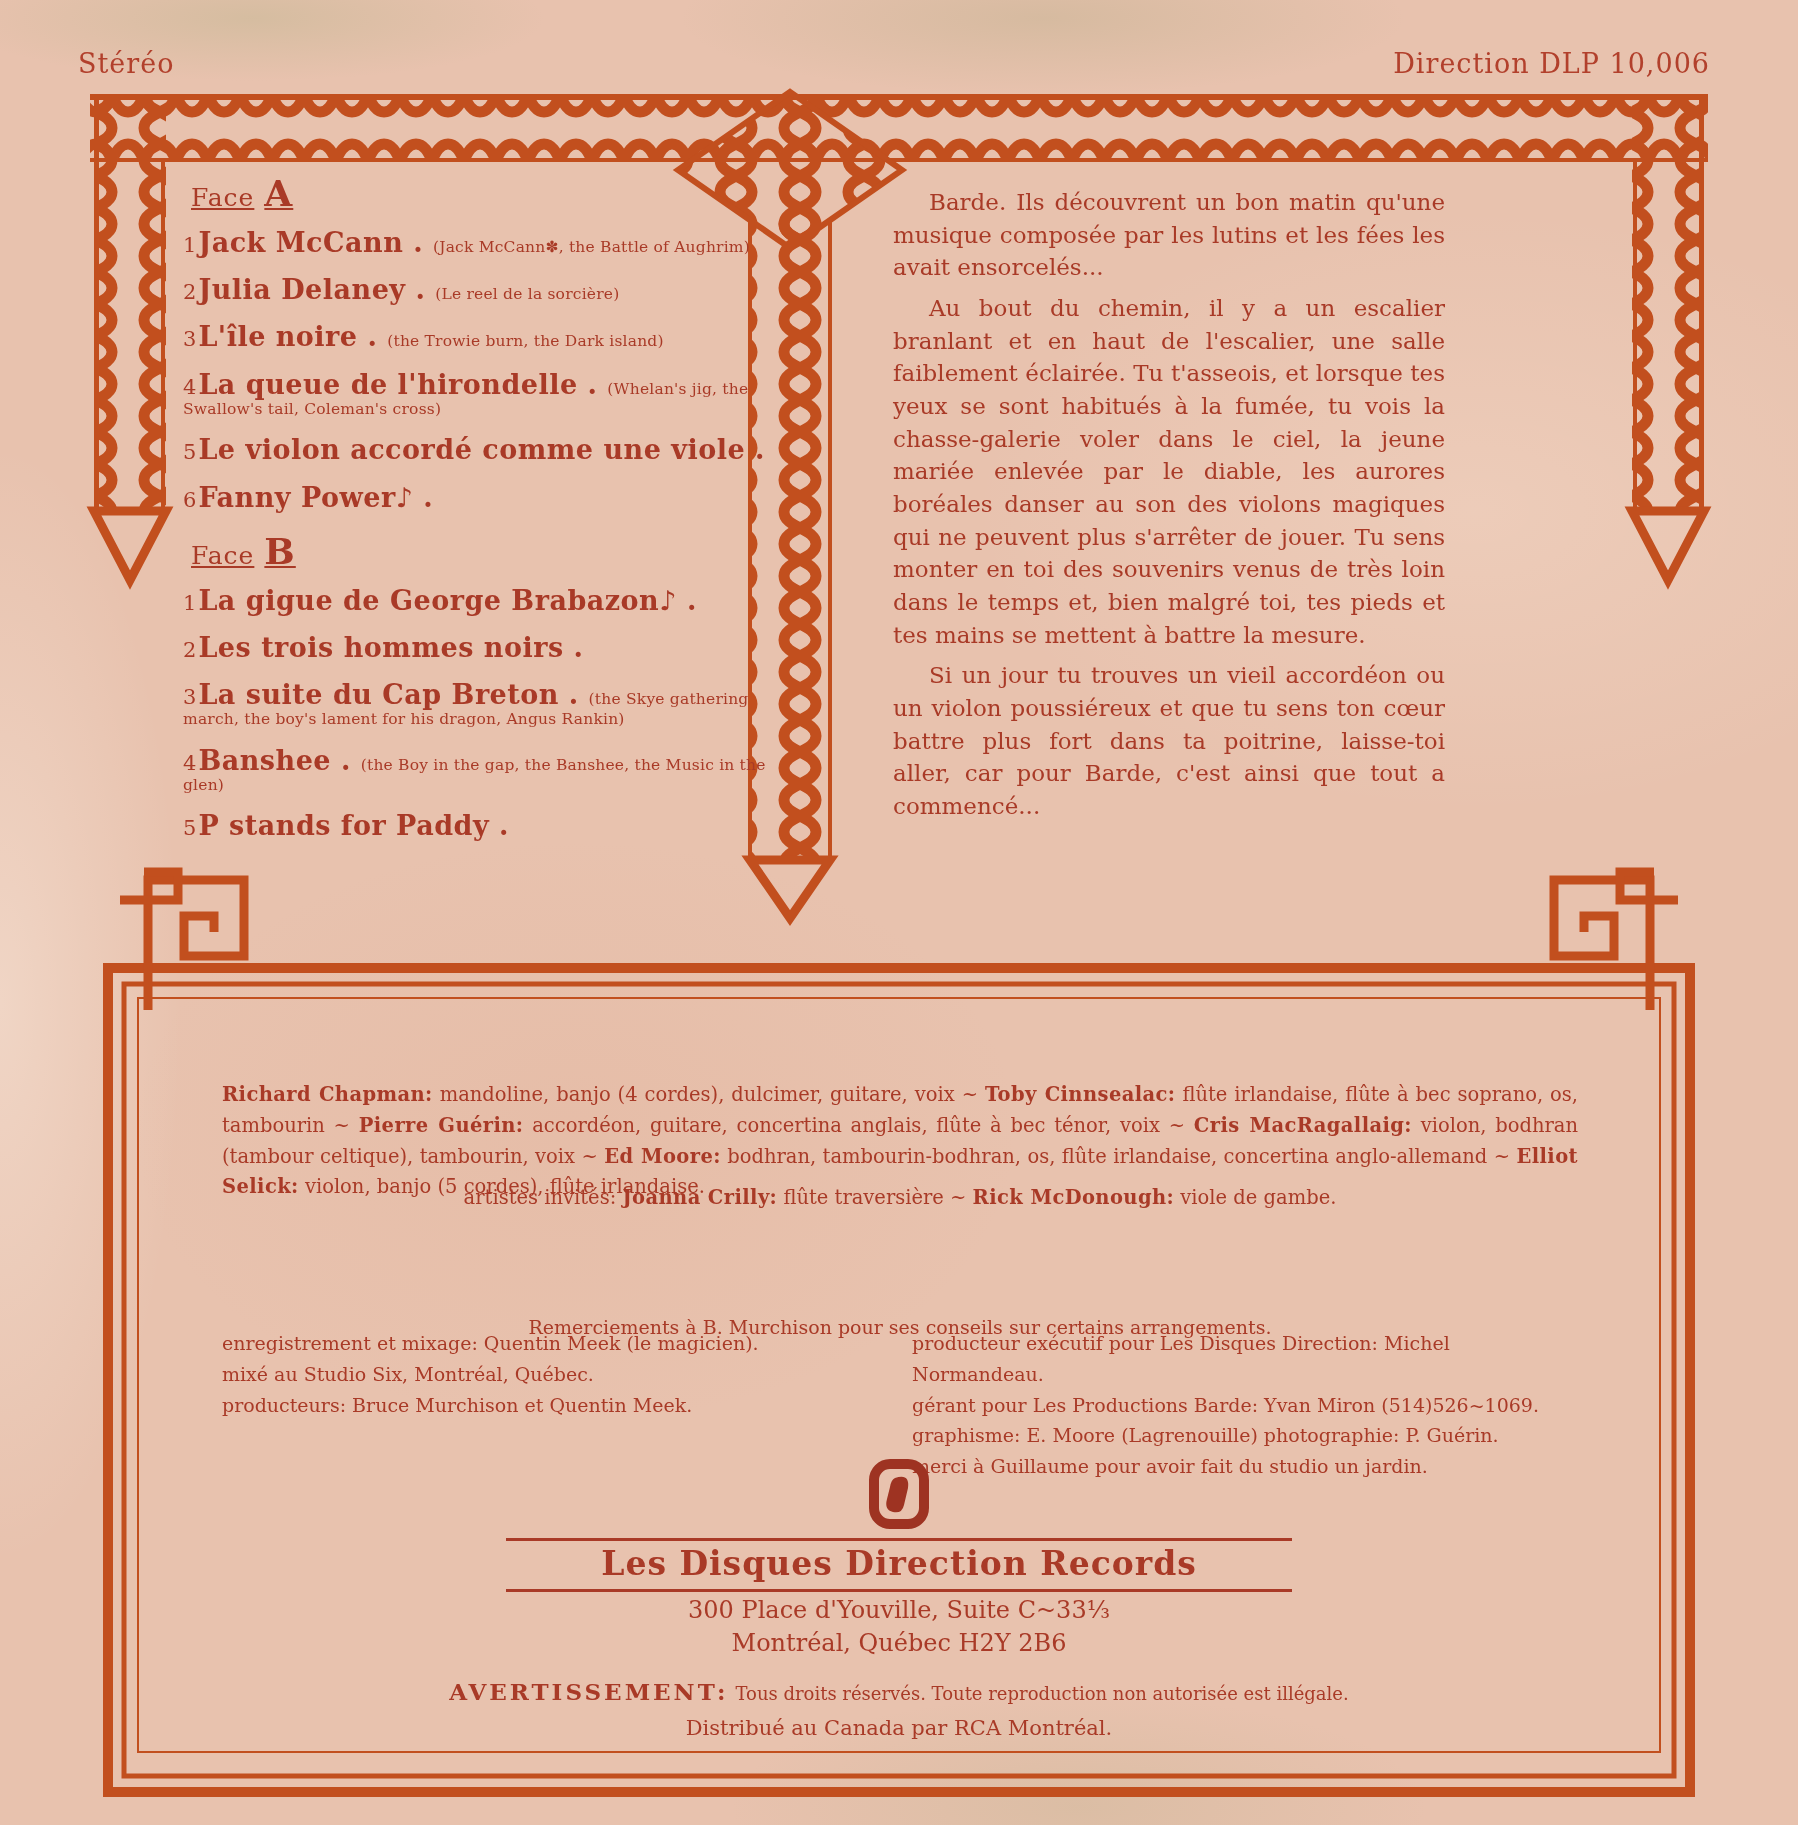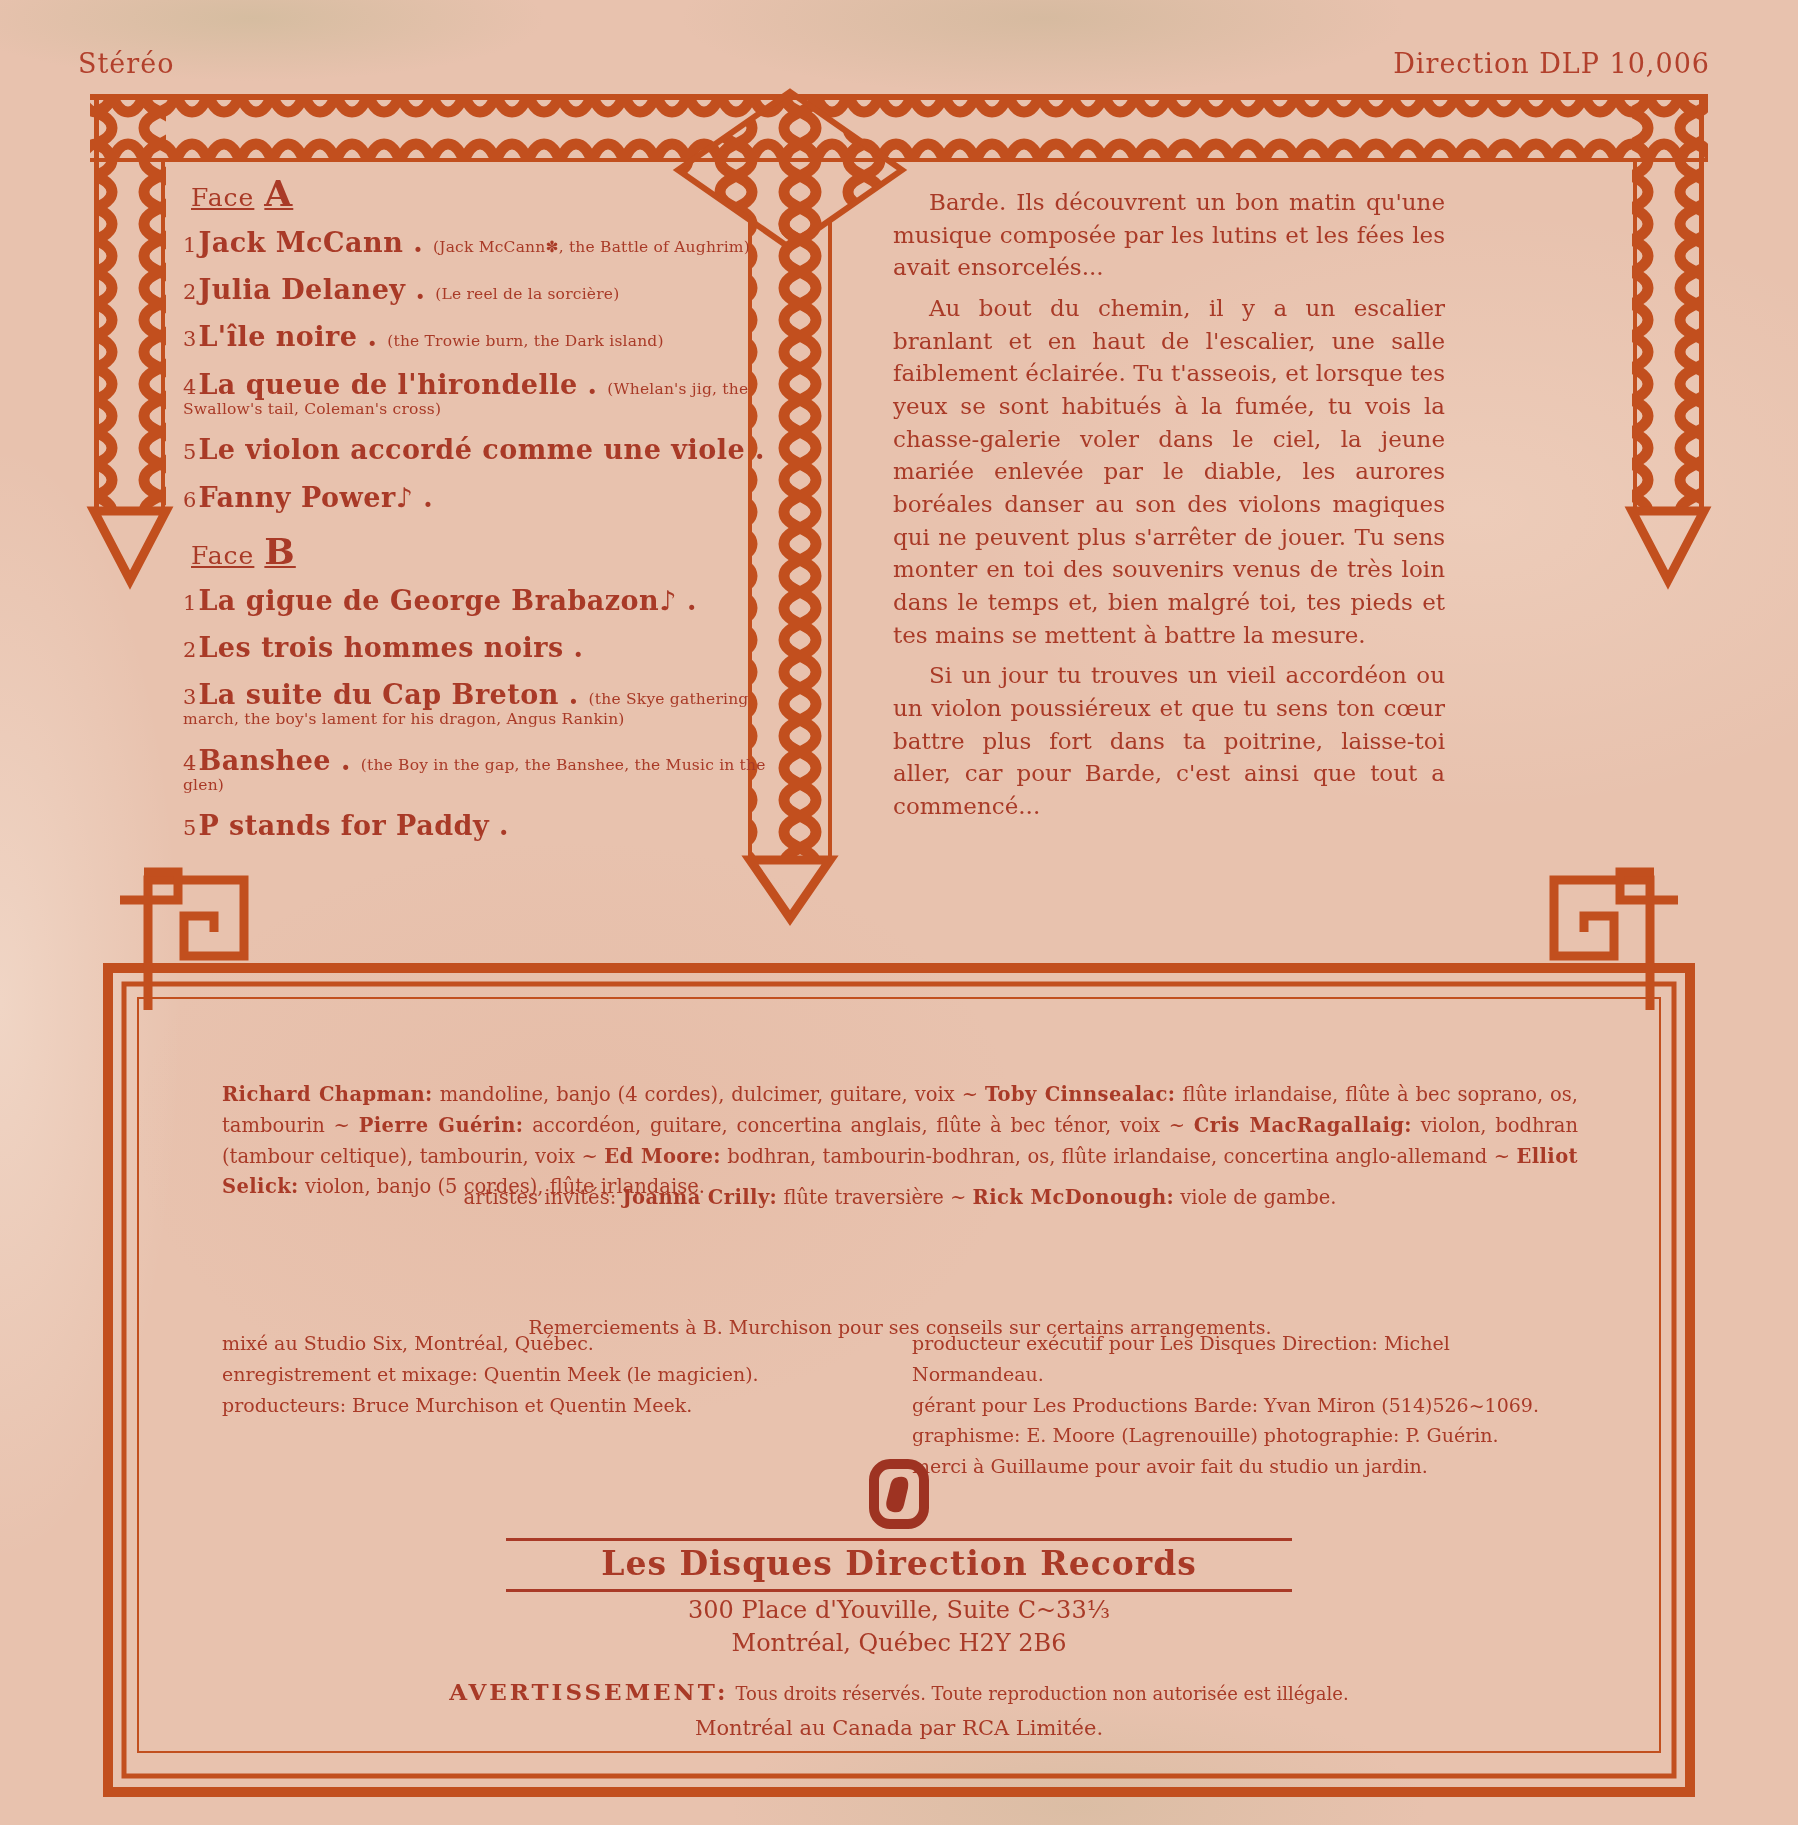--- a/index.html
+++ b/index.html
@@ -137,22 +137,22 @@
     <p>Au bout du chemin, il y a un escalier branlant et en haut de l'escalier, une salle faiblement éclairée. Tu t'asseois, et lorsque tes yeux se sont habitués à la fumée, tu vois la chasse-galerie voler dans le ciel, la jeune mariée enlevée par le diable, les aurores boréales danser au son des violons magiques qui ne peuvent plus s'arrêter de jouer. Tu sens monter en toi des souvenirs venus de très loin dans le temps et, bien malgré toi, tes pieds et tes mains se mettent à battre la mesure.</p>
     <p>Si un jour tu trouves un vieil accordéon ou un violon poussiéreux et que tu sens ton cœur battre plus fort dans ta poitrine, laisse-toi aller, car pour Barde, c'est ainsi que tout a commencé...</p>
   </div>
 
   <div class="abs" id="musicians"><b>Richard Chapman:</b> mandoline, banjo (4 cordes), dulcimer, guitare, voix ~ <b>Toby Cinnsealac:</b> flûte irlandaise, flûte à bec soprano, os, tambourin ~ <b>Pierre Guérin:</b> accordéon, guitare, concertina anglais, flûte à bec ténor, voix ~ <b>Cris MacRagallaig:</b> violon, bodhran (tambour celtique), tambourin, voix ~ <b>Ed Moore:</b> bodhran, tambourin-bodhran, os, flûte irlandaise, concertina anglo-allemand ~ <b>Elliot Selick:</b> violon, banjo (5 cordes), flûte irlandaise.</div>
   <div class="abs" id="guests">artistes invités: <b>Joanna Crilly:</b> flûte traversière ~ <b>Rick McDonough:</b> viole de gambe.</div>
   <div class="abs" id="composer-note2">Remerciements à B. Murchison pour ses conseils sur certains arrangements.</div>
 
   <div class="abs" id="production">
     <div class="col left">
+        <div>enregistrement et mixage: Quentin Meek (le magicien).</div>
         <div>mixé au Studio Six, Montréal, Québec.</div>
-        <div>enregistrement et mixage: Quentin Meek (le magicien).</div>
         <div>producteurs: Bruce Murchison et Quentin Meek.</div>
       </div>
     <div class="col right">
         <div>producteur exécutif pour Les Disques Direction: Michel Normandeau.</div>
         <div>gérant pour Les Productions Barde: Yvan Miron (514)526~1069.</div>
         <div>graphisme: E. Moore (Lagrenouille)    photographie: P. Guérin.</div>
         <div>merci à Guillaume pour avoir fait du studio un jardin.</div>
       </div>
   </div>
 
@@ -166,15 +166,15 @@
     <span id="label-name">Les Disques Direction Records</span>
   </div>
   <div class="abs" id="address">
     <div>300 Place d'Youville, Suite C~33⅓</div>
     <div>Montréal, Québec H2Y 2B6</div>
   </div>
 
   <div class="abs" id="warning">
     <span class="wlabel">AVERTISSEMENT:</span><span>Tous droits réservés.  Toute reproduction non autorisée est illégale.</span>
   </div>
-  <div class="abs" id="distribution">Montréal au Canada par RCA Limitée.</div>
+  <div class="abs" id="distribution">Distribué au Canada par RCA Montréal.</div>
 
 </div>
 
 </body></html>

